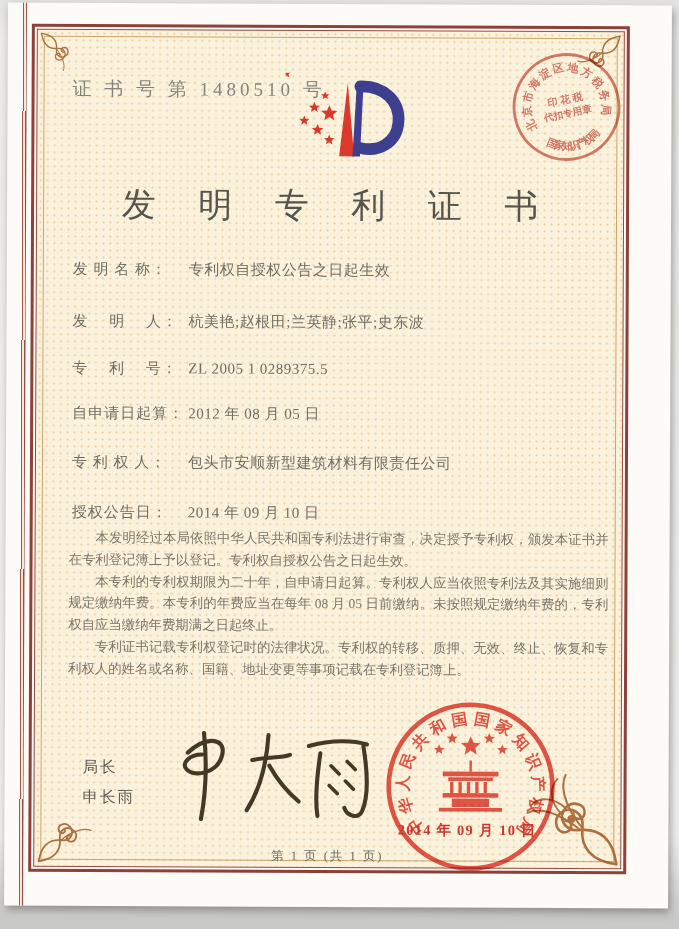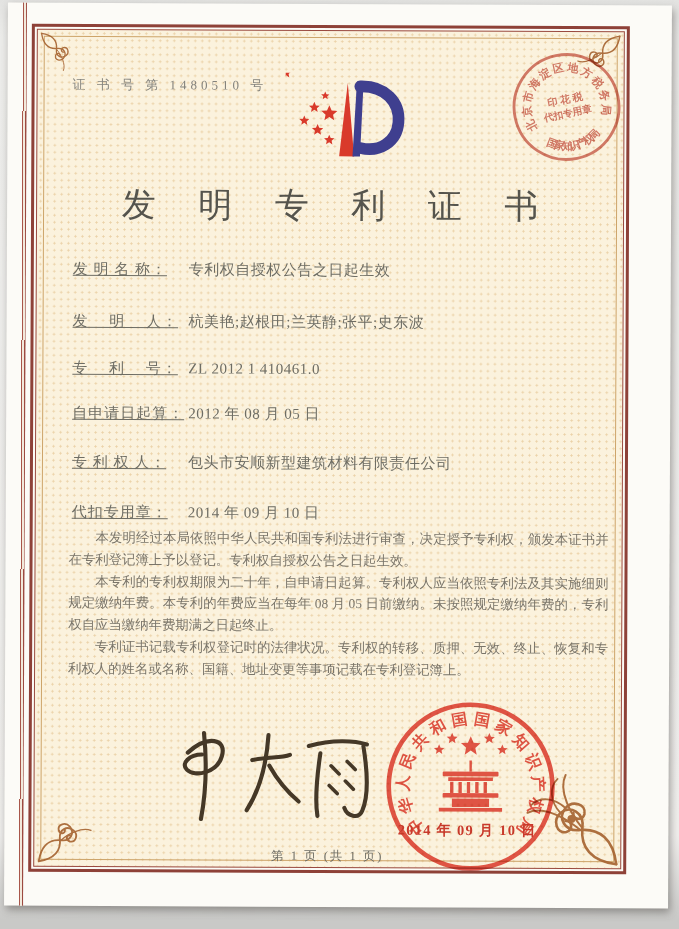--- a/index.html
+++ b/index.html
@@ -23,29 +23,29 @@
     background-color:#fbf2dd;
     background-image:radial-gradient(rgba(213,166,95,.42) .9px,transparent 1.3px);
     background-size:7px 7px;
   }
   .goldline{position:absolute;inset:6px;border:1px solid #cda469;pointer-events:none;}
   .flourish{position:absolute;pointer-events:none;opacity:.9;}
   .fl-tl{left:2px;top:2px;width:44px;height:44px;transform:rotate(180deg);}
   .fl-tr{right:2px;top:2px;width:50px;height:50px;transform:rotate(270deg);}
   .fl-bl{left:2px;bottom:2px;width:62px;height:62px;transform:rotate(90deg);}
   .fl-br{right:1px;bottom:1px;width:100px;height:100px;}
-  .cert-no{position:absolute;left:35px;top:46px;font-size:13px;letter-spacing:4px;color:#84837d;}
+  .cert-no{position:absolute;left:35px;top:46px;font-size:19px;letter-spacing:4px;color:#84837d;}
   .logo{position:absolute;left:248px;top:42px;width:126px;height:100px;}
   .title{
     position:absolute;left:0;top:152px;width:100%;text-align:center;
     font-size:34px;letter-spacing:17px;text-indent:17px;color:#55544d;font-weight:500;
   }
   .fields{position:absolute;left:36px;top:230px;width:520px;}
   .field-row{position:absolute;left:0;font-size:15px;color:#6e6d64;white-space:nowrap;}
-  .f-label{display:inline-block;min-width:116px;letter-spacing:1px;text-decoration:underline;}
+  .f-label{display:inline-block;min-width:116px;letter-spacing:1px;}
   .f-value{letter-spacing:.5px;}
   .r0{top:0;} .r1{top:52px;} .r2{top:99px;} .r3{top:144px;} .r4{top:193px;} .r5{top:243px;}
   .paras{
     position:absolute;left:33px;top:497px;width:540px;
     font-size:13.4px;line-height:21.8px;color:#7a756a;text-align:justify;
   }
   .paras p{margin:0;text-indent:2em;}
   .signer{position:absolute;left:48px;top:722px;font-size:15.5px;color:#5c5952;line-height:30px;letter-spacing:2px;}
   .signature{position:absolute;left:128px;top:688px;width:215px;height:108px;}
   .seal{position:absolute;left:343px;top:662px;width:186px;height:186px;opacity:.9;mix-blend-mode:multiply;}
@@ -116,39 +116,43 @@
     <div class="title">发 明 专 利 证 书</div>
 
     <div class="fields">
       <div class="field-row r0">
         <span class="f-label">发 明 名 称：</span><span class="f-value">专利权自授权公告之日起生效</span>
       </div>
       <div class="field-row r1">
         <span class="f-label">发　 明　 人：</span><span class="f-value">杭美艳;赵根田;兰英静;张平;史东波</span>
       </div>
       <div class="field-row r2">
-        <span class="f-label">专　 利　 号：</span><span class="f-value">ZL 2012 1 410461.0</span>
+        <span class="f-label">专　 利　 号：</span><span class="f-value">ZL 2005 1 0289375.5</span>
       </div>
       <div class="field-row r3">
         <span class="f-label">自申请日起算：</span><span class="f-value">2012 年 08 月 05 日</span>
       </div>
       <div class="field-row r4">
         <span class="f-label">专 利 权 人：</span><span class="f-value">包头市安顺新型建筑材料有限责任公司</span>
       </div>
       <div class="field-row r5">
-        <span class="f-label">代扣专用章：</span><span class="f-value">2014 年 09 月 10 日</span>
+        <span class="f-label">授权公告日：</span><span class="f-value">2014 年 09 月 10 日</span>
       </div>
     </div>
 
     <div class="paras">
       <p>本发明经过本局依照中华人民共和国专利法进行审查，决定授予专利权，颁发本证书并在专利登记簿上予以登记。专利权自授权公告之日起生效。</p>
       <p>本专利的专利权期限为二十年，自申请日起算。专利权人应当依照专利法及其实施细则规定缴纳年费。本专利的年费应当在每年 08 月 05 日前缴纳。未按照规定缴纳年费的，专利权自应当缴纳年费期满之日起终止。</p>
       <p>专利证书记载专利权登记时的法律状况。专利权的转移、质押、无效、终止、恢复和专利权人的姓名或名称、国籍、地址变更等事项记载在专利登记簿上。</p>
     </div>
 
+    <div class="signer">
+      <div>局长</div>
+      <div>申长雨</div>
+    </div>
 
     <svg class="signature" viewBox="0 0 240 120">
       <g fill="none" stroke="#453827" stroke-width="4.6" stroke-linecap="round" stroke-linejoin="round">
         <path d="M 28,38 C 50,18 72,22 66,42 C 61,60 36,66 27,57 C 20,50 30,40 44,40"></path>
         <path d="M 46,16 C 49,45 49,80 43,112"></path>
         <path d="M 100,46 C 118,42 132,44 142,40"></path>
         <path d="M 118,18 C 116,50 108,80 94,102"></path>
         <path d="M 119,52 C 128,68 140,82 152,92"></path>
         <path d="M 163,30 C 190,22 215,24 228,28"></path>
         <path d="M 176,38 C 172,66 170,90 173,108"></path>

